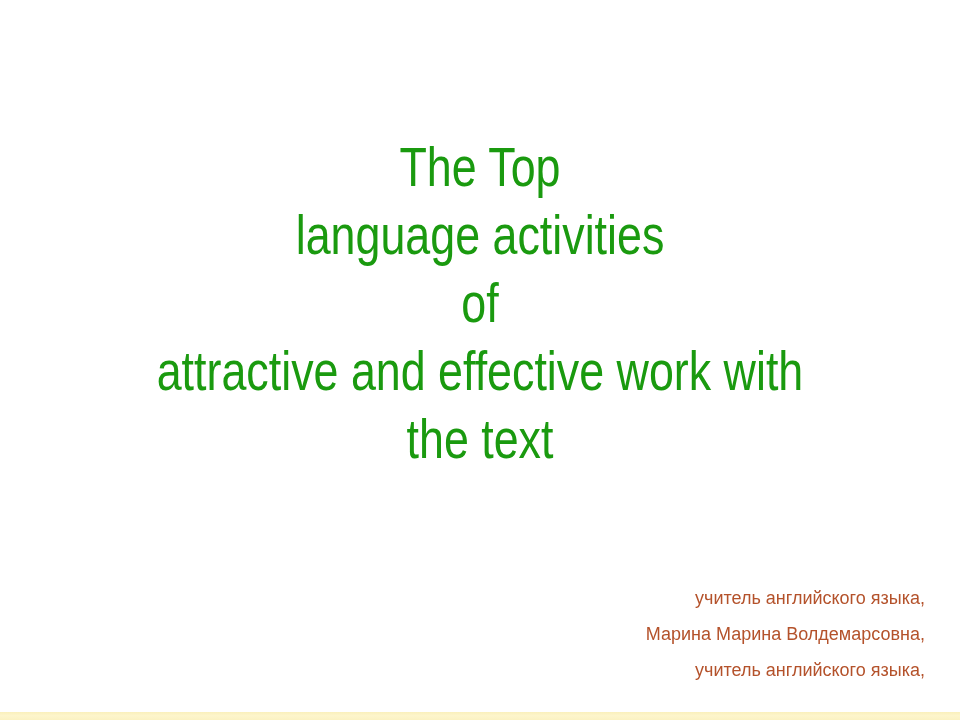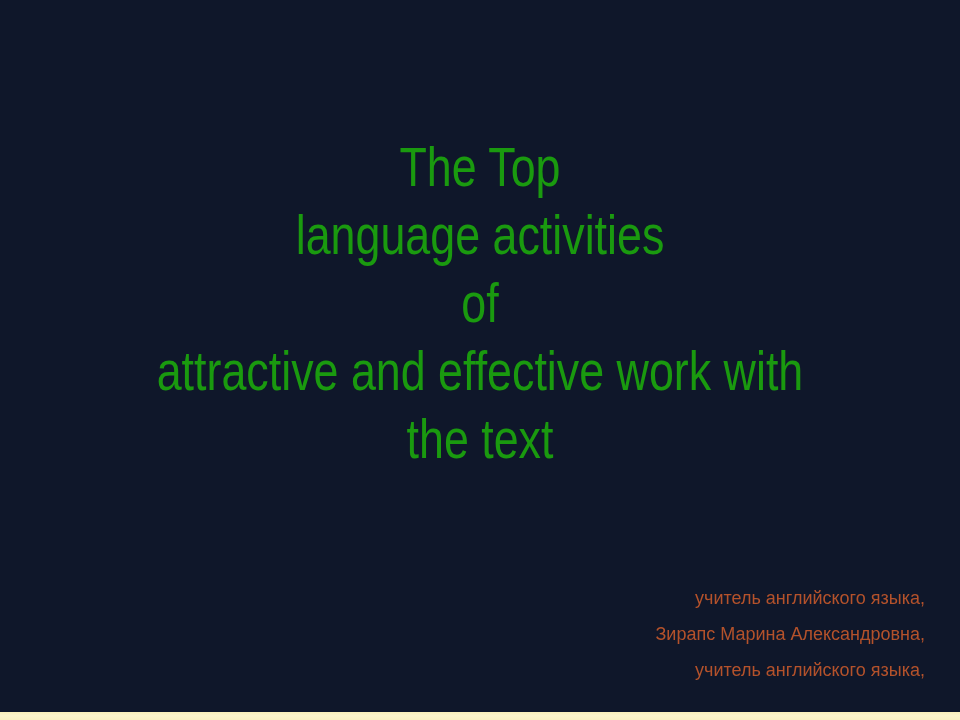--- a/index.html
+++ b/index.html
@@ -11,21 +11,21 @@
     height: 720px;
     overflow: hidden;
     background: #f7ecaf;
     font-family: "Liberation Sans", "DejaVu Sans", sans-serif;
   }
 
   #slide {
     position: relative;
     width: 960px;
     height: 720px;
-    background: #0f172a;
+    background: #ffffff;
     overflow: hidden;
   }
 
   
   #bottom-edge-band {
     position: absolute;
     left: 0;
     right: 0;
     bottom: 0;
     height: 8px;
@@ -79,19 +79,19 @@
   <div id="title-block">
     <span class="tline">The Top</span>
     <span class="tline">language activities</span>
     <span class="tline">of</span>
     <span class="tline">attractive and effective work with</span>
     <span class="tline">the text</span>
   </div>
 
   <div id="author-block">
     <span class="aline">учитель английского языка,</span>
-    <span class="aline">Зирапс Марина Александровна,</span>
+    <span class="aline">Марина Марина Волдемарсовна,</span>
     <span class="aline">учитель английского языка,</span>
   </div>
 
   <div id="bottom-edge-band"></div>
 
 </div>
 
 </body></html>

